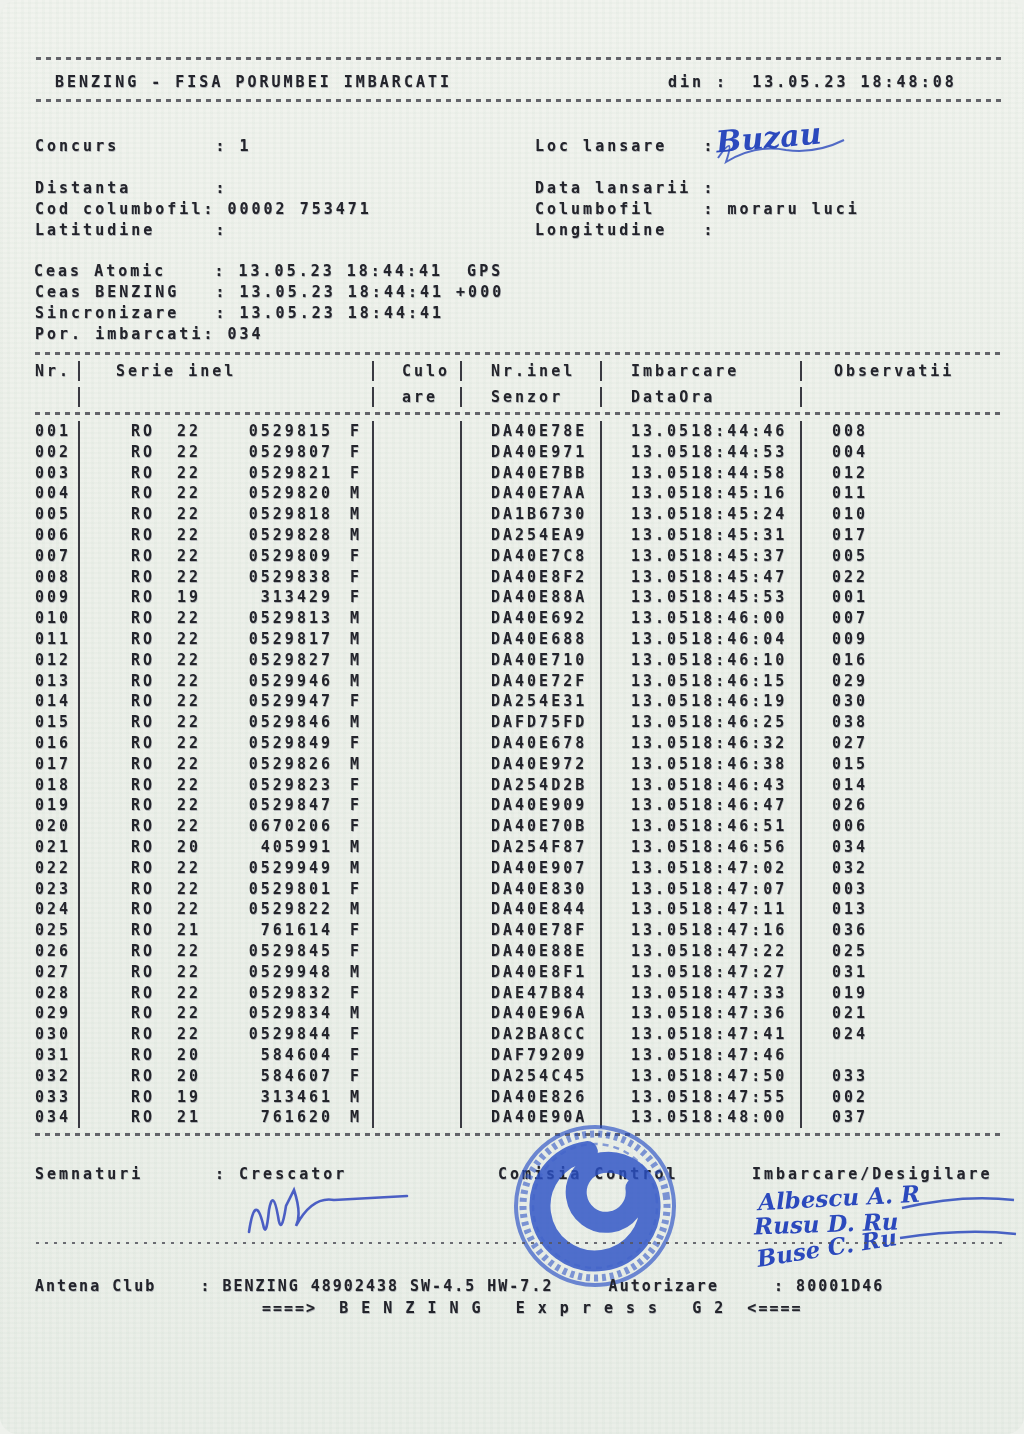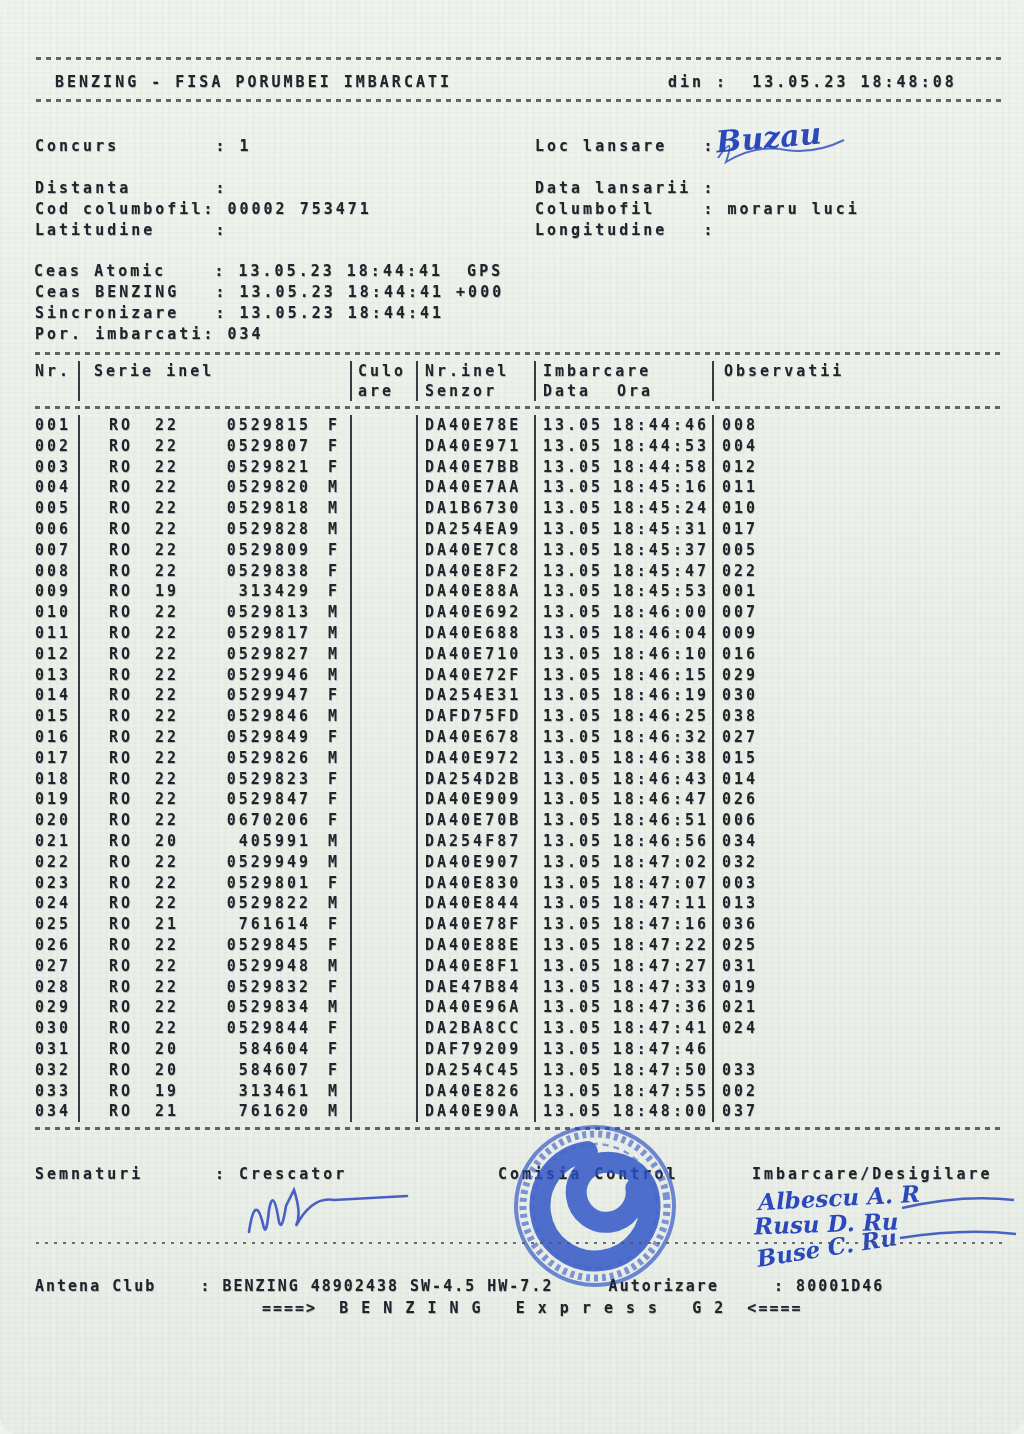--- a/index.html
+++ b/index.html
@@ -18,31 +18,31 @@
   .sep{position:absolute;height:3px;left:36px;right:22px;
     background:repeating-linear-gradient(90deg,#4a4a52 0 5px,rgba(0,0,0,0) 5px 10px);
     opacity:.85;}
   .sep.dotted{background:repeating-linear-gradient(90deg,#55555e 0 3px,rgba(0,0,0,0) 3px 9px);height:2px;}
   
   #tbl{position:absolute;left:35px;top:352px;width:965px;}
   .thead-sep{position:relative;height:3px;width:100%;
     background:repeating-linear-gradient(90deg,#4a4a52 0 5px,rgba(0,0,0,0) 5px 10px);opacity:.85;}
   .trow,.thr{display:grid;grid-template-columns:45px 272px 66px 118px 178px 1fr;
     font:700 15px/20.8px "DejaVu Sans Mono",monospace;letter-spacing:3px;color:#23242b;
-    text-shadow:.5px .5px 0 rgba(45,45,70,.30);white-space:pre;}
-  .thr{line-height:20px;}
+    text-shadow:.5px .5px 0 rgba(45,45,70,.30);white-space:pre;gap:22px;}
+  .thr{line-height:20px;margin-top:6px;}
   .c{display:block;}
   .bR{border-right:2px solid #3a3a42;}
   .serie{display:flex;align-items:baseline;padding-left:29px;}
   .serie .ctry{width:46px;font-style:normal;}
   .serie .yr{width:34px;font-style:normal;}
   .serie .num{width:122px;text-align:right;font-style:normal;}
   .serie .sx{margin-left:auto;padding-right:10px;font-style:normal;}
   .sen{padding-left:7px;}
-  .imb{display:flex;justify-content:space-between;padding:0 3px 0 7px;}
+  .imb{display:flex;justify-content:flex-start;padding:0 3px 0 7px;}
   .imb i{font-style:normal;}
   .obs{padding-left:8px;}
   .hand{position:absolute;font-family:"DejaVu Serif",serif;font-style:italic;font-weight:700;
     color:#2b49bd;white-space:nowrap;}
   svg{position:absolute;overflow:visible;}
 </style>
 </head>
 <body>
 
 <div id="page">

